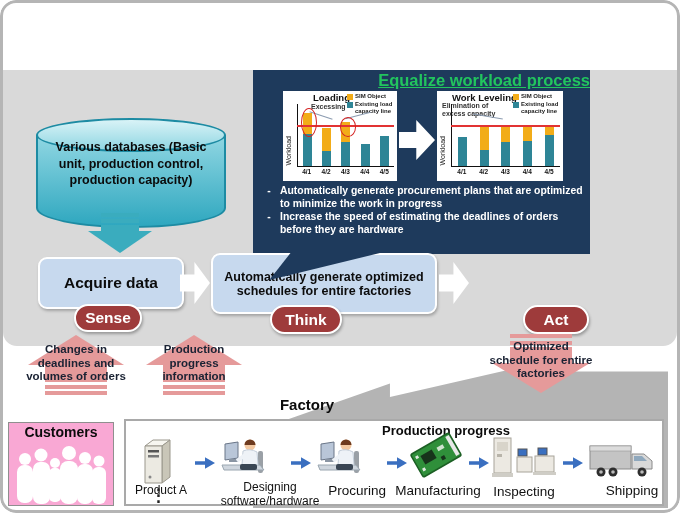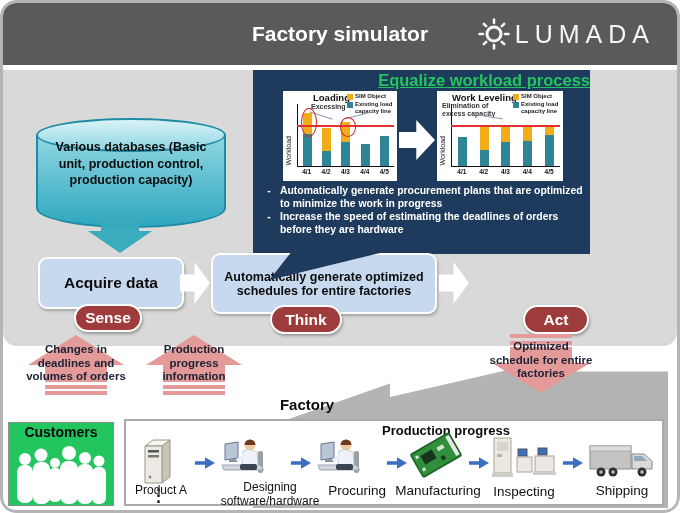--- a/index.html
+++ b/index.html
@@ -86,21 +86,21 @@
   
   .pbox{position:absolute;background:#c7d9ee;border:2.5px solid #fff;border-radius:9px;box-shadow:1px 2px 3px rgba(0,0,0,.25);
         display:flex;align-items:center;justify-content:center;text-align:center;color:#0c0c0c;font-weight:bold;z-index:6;box-sizing:border-box;}
   .pill{position:absolute;background:#9e3b3b;border:2px solid #fff;border-radius:16px;color:#fff;font-weight:bold;font-size:15.5px;
         display:flex;align-items:center;justify-content:center;box-shadow:1px 2px 3px rgba(0,0,0,.3);z-index:10;box-sizing:border-box;}
 
   
   .factory-shape{position:absolute;left:253px;top:358px;width:415px;height:150px;background:#b4b4b4;
       clip-path:polygon(0 49%,33% 17%,33% 26%,74% 0,74% 9%,100% 9%,100% 100%,0 100%);z-index:2;}
   .factory-label{position:absolute;left:252px;top:396px;width:110px;text-align:center;font-size:15px;font-weight:bold;color:#0b0b0b;z-index:14;}
-  .customers{position:absolute;left:8px;top:422px;width:106px;height:84px;background:#22c55e;border:1px solid #8f8f8f;z-index:14;box-sizing:border-box;}
+  .customers{position:absolute;left:8px;top:422px;width:106px;height:84px;background:#f9a8d4;border:1px solid #8f8f8f;z-index:14;box-sizing:border-box;}
   .customers-label{position:absolute;top:1px;left:0;right:0;text-align:center;font-size:14px;font-weight:bold;color:#0b0b0b;}
   .customers svg{position:absolute;left:5px;bottom:1px;}
   .prod-box{position:absolute;left:124px;top:419px;width:540px;height:87px;background:#fff;border:2px solid #a9a9a9;z-index:14;box-sizing:border-box;}
   .prod-title{position:absolute;left:120px;top:2px;width:400px;text-align:center;font-size:13px;font-weight:bold;color:#0b0b0b;}
   .fitem{position:absolute;}
   .flabel{position:absolute;text-align:center;color:#111;}
   .f12{font-size:12px;} .f13{font-size:13.5px;}
   .flow-arrow{position:absolute;width:22px;height:16px;}
   .vdots{position:absolute;left:24px;top:70px;width:16px;text-align:center;font-size:17px;font-weight:bold;color:#222;line-height:.55;}
 </style>
@@ -421,37 +421,18 @@
       <rect x="1" y="5" width="41" height="5" fill="#dcdcdc" stroke="#8a8a8a" stroke-width="0.5"></rect>
       <path d="M43 13 h12 l8 7 v8 h-20 z" fill="#d9d9d9" stroke="#8a8a8a"></path>
       <path d="M45 15 h8 l5 5 h-13 z" fill="#8fa8bd"></path>
       <circle cx="12" cy="31" r="4.5" fill="#2e2e2e"></circle>
         <circle cx="12" cy="31" r="1.8" fill="#bbb"></circle>
       <circle cx="24" cy="31" r="4.5" fill="#2e2e2e"></circle>
         <circle cx="24" cy="31" r="1.8" fill="#bbb"></circle>
       <circle cx="53" cy="31" r="4.5" fill="#2e2e2e"></circle>
         <circle cx="53" cy="31" r="1.8" fill="#bbb"></circle>
     </svg>
-    <div class="flabel f13" style="left:462px;top:62px;width:68px;">Shipping</div>
-  </div>
-
-  <div class="header">
-    <div class="header-title">Factory simulator</div>
-    <div class="brand">
-      <svg width="32" height="32" viewBox="0 0 32 32">
-        <circle cx="16" cy="16" r="7" fill="none" stroke="#f5f5f5" stroke-width="3"></circle>
-        <g stroke="#f5f5f5" stroke-width="2.6" stroke-linecap="round">
-          <line x1="16" y1="1.5" x2="16" y2="5"></line>
-            <line x1="16" y1="27" x2="16" y2="30.5"></line>
-          <line x1="1.5" y1="16" x2="5" y2="16"></line>
-            <line x1="27" y1="16" x2="30.5" y2="16"></line>
-          <line x1="5.8" y1="5.8" x2="8.2" y2="8.2"></line>
-            <line x1="23.8" y1="23.8" x2="26.2" y2="26.2"></line>
-          <line x1="5.8" y1="26.2" x2="8.2" y2="23.8"></line>
-            <line x1="23.8" y1="8.2" x2="26.2" y2="5.8"></line>
-        </g>
-      </svg>
-      <span class="brand-text">LUMADA</span>
-    </div>
-  </div>
+    <div class="flabel f13" style="left:472px;top:62px;width:68px;">Shipping</div>
+  </div>
+
 
   <div class="border-overlay"></div>
 </div>
 
 </body></html>

